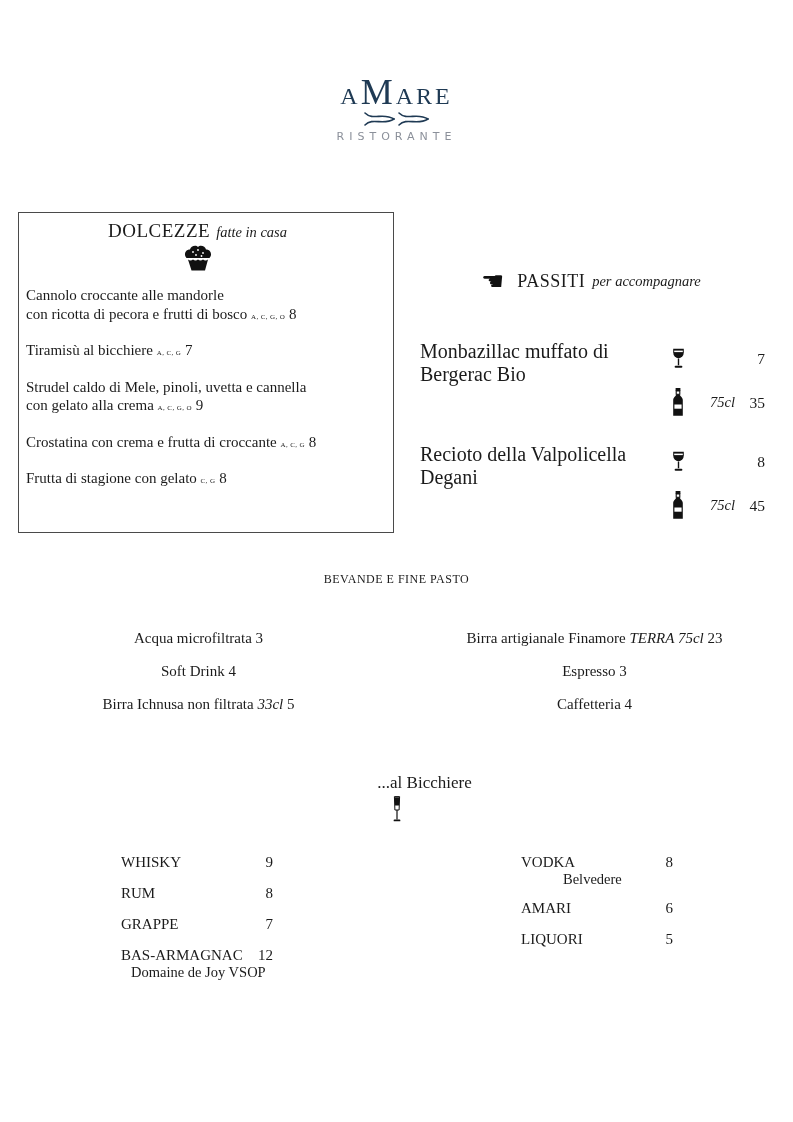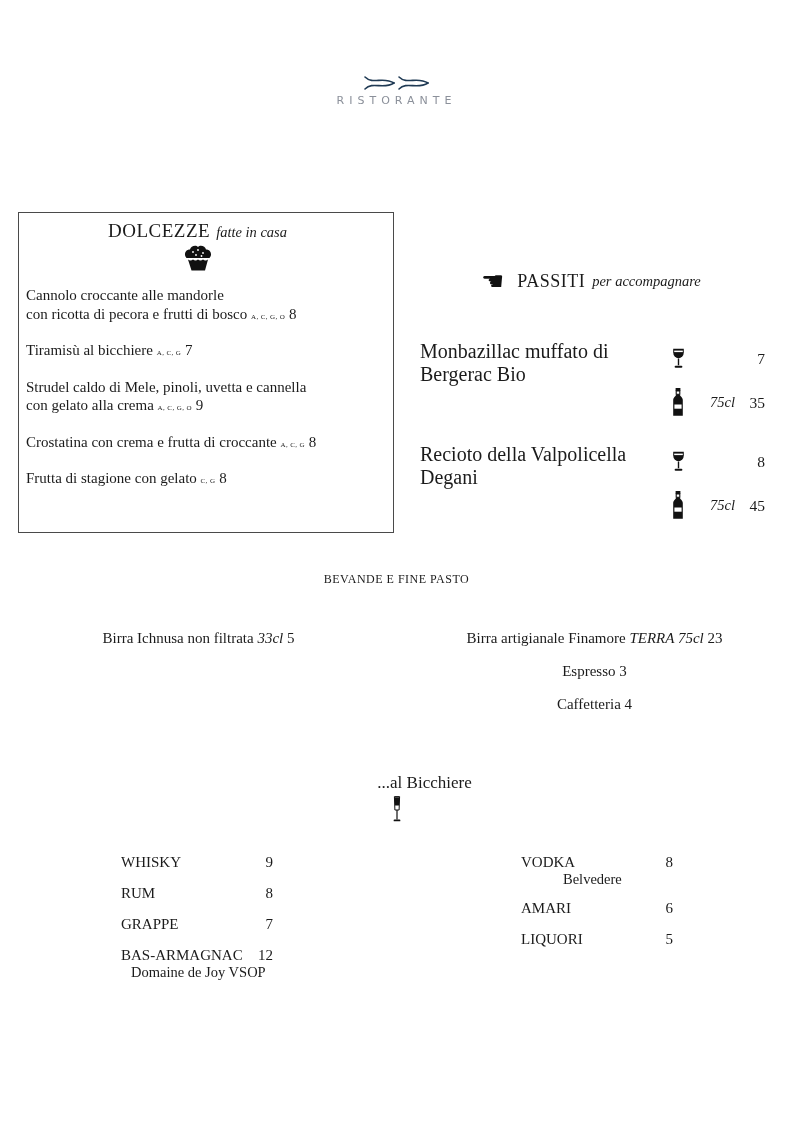--- a/index.html
+++ b/index.html
@@ -54,20 +54,21 @@
   .ssub{line-height:15px;font-size:14.5px;}
   .indent-sm{padding-left:10px;}
   .indent-lg{padding-left:42px;}
 </style>
 </head>
 <body>
 
 <div class="page">
 
   <div class="logo">
+    <div class="logo-text"><span class="lg-s">a</span><span class="lg-l">M</span><span class="lg-s">are</span></div>
     <div class="fish-wrap">
       <svg width="66" height="16" viewBox="0 0 66 16">
         <g fill="none" stroke-width="1.6" stroke-linecap="round" stroke="#1f3a54">
           <path d="M1,2 C9,10 19,1 30,8"></path>
           <path d="M1,14 C9,6 19,15 30,8"></path>
           <path d="M35,2 C43,10 53,1 64,8"></path>
           <path d="M35,14 C43,6 53,15 64,8"></path>
         </g>
       </svg>
     </div>
@@ -170,20 +171,22 @@
         </span>
         <span class="wsize">75cl</span>
         <span class="wprice">45</span>
       </div>
     </div>
   </div>
 
   <div class="bev-title">BEVANDE E FINE PASTO</div>
 
   <div class="bev-col colL">
+    <div class="bev-item"><span>Acqua microfiltrata</span> <span class="bev-size"></span> <span>3</span></div>
+    <div class="bev-item"><span>Soft Drink</span> <span class="bev-size"></span> <span>4</span></div>
     <div class="bev-item"><span>Birra Ichnusa non filtrata</span> <span class="bev-size">33cl</span> <span>5</span></div>
   </div>
 
   <div class="bev-col colR">
     <div class="bev-item"><span>Birra artigianale Finamore</span> <span class="bev-size">TERRA 75cl</span> <span>23</span></div>
     <div class="bev-item"><span>Espresso</span> <span class="bev-size"></span> <span>3</span></div>
     <div class="bev-item"><span>Caffetteria</span> <span class="bev-size"></span> <span>4</span></div>
   </div>
 
   <div class="bicc-title">...al Bicchiere</div>

